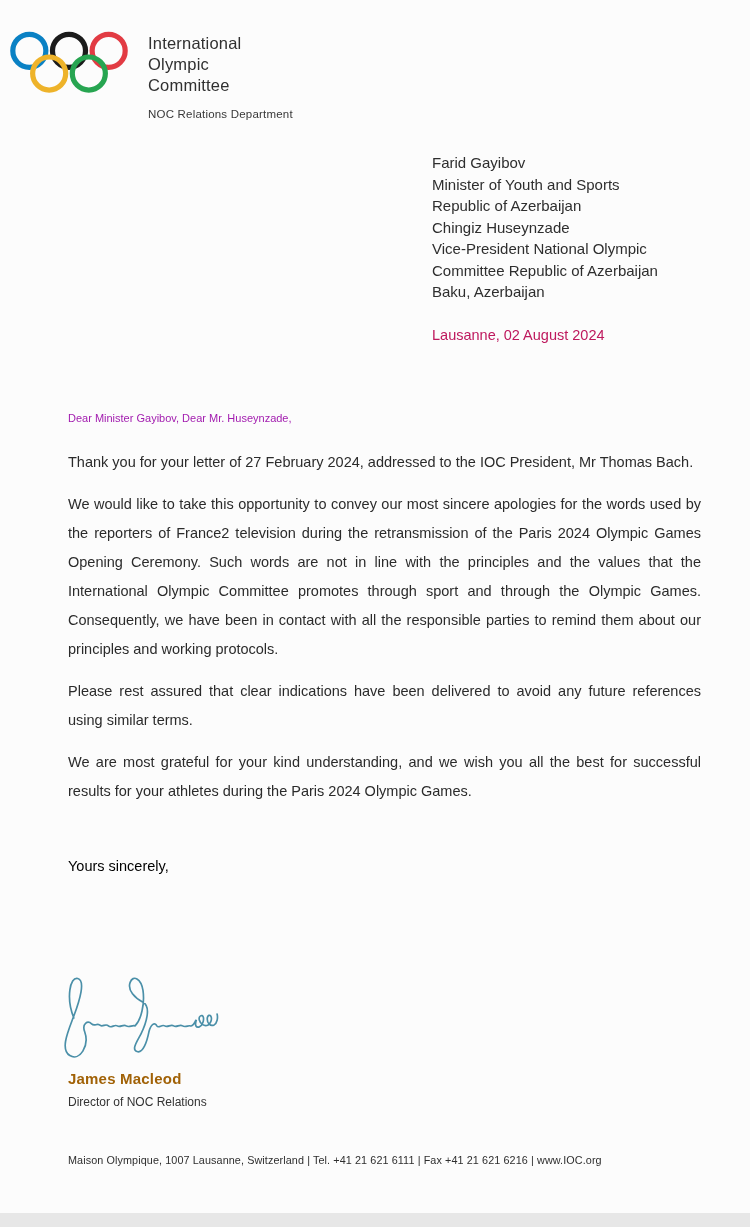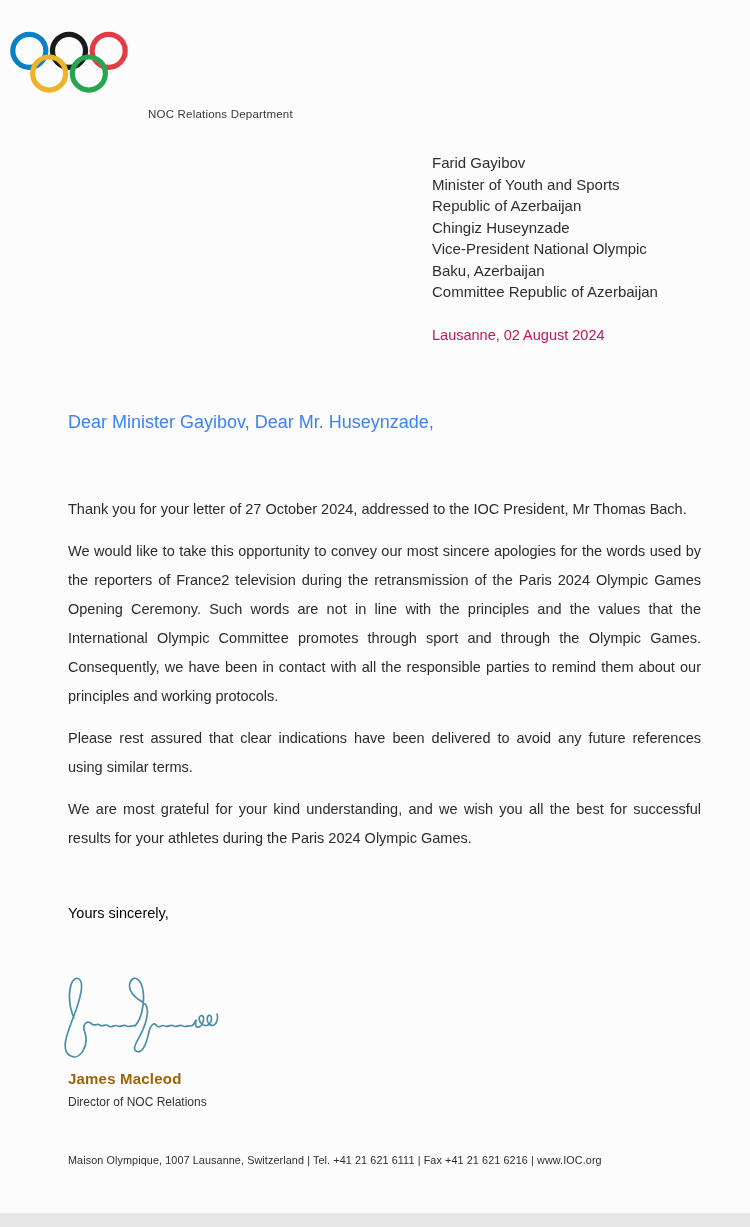--- a/index.html
+++ b/index.html
@@ -61,23 +61,23 @@
   }
 
   
   .letter-body {
     position: absolute;
     left: 68px;
     top: 412px;
     width: 633px;
   }
   .salutation {
-    font-size: 18px;
-    color: #3b82f6;
-    margin-bottom: 62px;
+    font-size: 11px;
+    color: #a21caf;
+    margin-bottom: 24px;
   }
   .letter-body p {
     font-size: 14.5px;
     line-height: 29px;
     text-align: justify;
     color: #2b2b2b;
     margin-bottom: 13px;
   }
   .valediction {
     font-size: 14.5px;
@@ -134,38 +134,43 @@
 <div class="page">
 
   <svg class="rings" viewBox="0 0 124 72" fill="none" aria-hidden="true">
     <circle cx="20" cy="21" r="17.5" stroke="#0a81c4" stroke-width="5.5"></circle>
     <circle cx="62" cy="21" r="17.5" stroke="#1b1b1b" stroke-width="5.5"></circle>
     <circle cx="104" cy="21" r="17.5" stroke="#e23b43" stroke-width="5.5"></circle>
     <circle cx="41" cy="45" r="17.5" stroke="#eeb32a" stroke-width="5.5"></circle>
     <circle cx="83" cy="45" r="17.5" stroke="#27a551" stroke-width="5.5"></circle>
   </svg>
 
+  <div class="org-name">
+    <div>International</div>
+    <div>Olympic</div>
+    <div>Committee</div>
+  </div>
 
   <div class="department">NOC Relations Department</div>
 
   <div class="recipient">
     <div>Farid Gayibov</div>
     <div>Minister of Youth and Sports</div>
     <div>Republic of Azerbaijan</div>
     <div>Chingiz Huseynzade</div>
     <div>Vice-President National Olympic</div>
+    <div>Committee Republic of Azerbaijan</div>
     <div>Baku, Azerbaijan</div>
-    <div>Committee Republic of Azerbaijan</div>
   </div>
 
   <div class="dateline">Lausanne, 02 August 2024</div>
 
   <div class="letter-body">
     <div class="salutation">Dear Minister Gayibov, Dear Mr. Huseynzade,</div>
-    <p>Thank you for your letter of 27 October 2024, addressed to the IOC President, Mr Thomas Bach.</p>
+    <p>Thank you for your letter of 27 February 2024, addressed to the IOC President, Mr Thomas Bach.</p>
     <p>We would like to take this opportunity to convey our most sincere apologies for the words used by the reporters of France2 television during the retransmission of the Paris 2024 Olympic Games Opening Ceremony. Such words are not in line with the principles and the values that the International Olympic Committee promotes through sport and through the Olympic Games. Consequently, we have been in contact with all the responsible parties to remind them about our principles and working protocols.</p>
     <p>Please rest assured that clear indications have been delivered to avoid any future references using similar terms.</p>
     <p>We are most grateful for your kind understanding, and we wish you all the best for successful results for your athletes during the Paris 2024 Olympic Games.</p>
     <div class="valediction">Yours sincerely,</div>
   </div>
 
   <svg class="signature" viewBox="0 0 170 92" fill="none" aria-hidden="true">
     <path d="M 16 48
              C 8 28, 12 6, 20 8
              C 28 10, 22 30, 16 46

